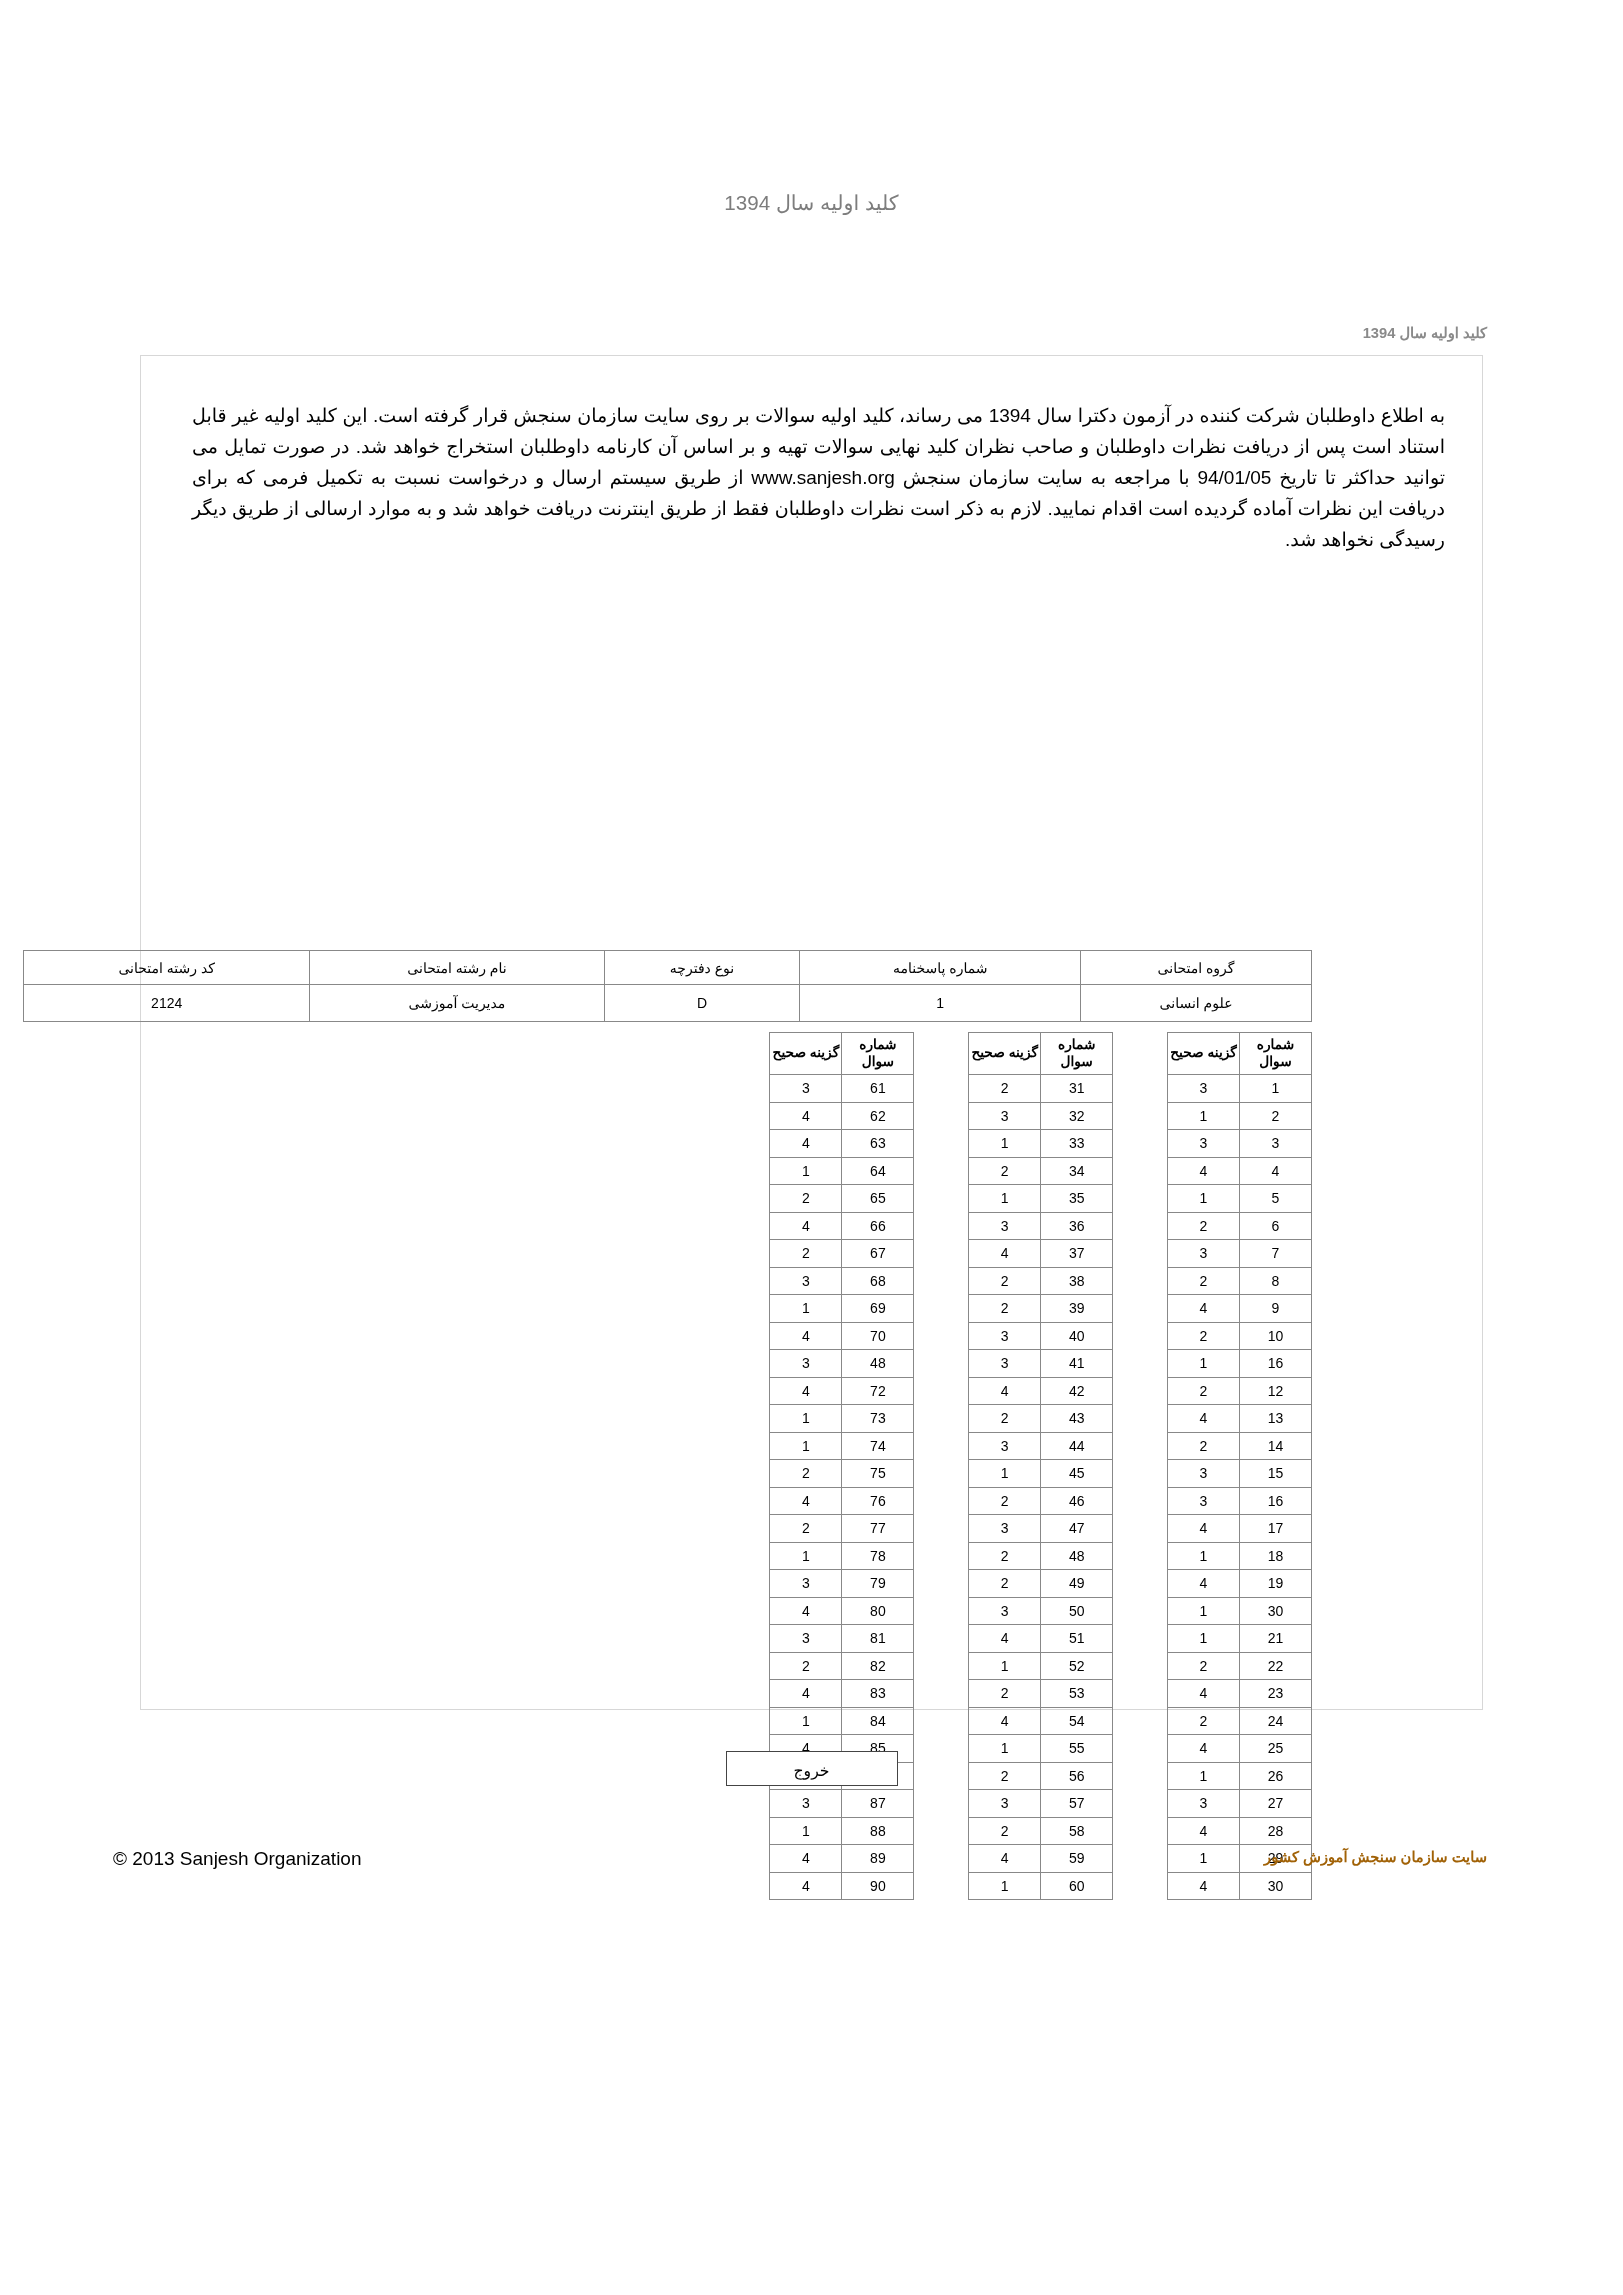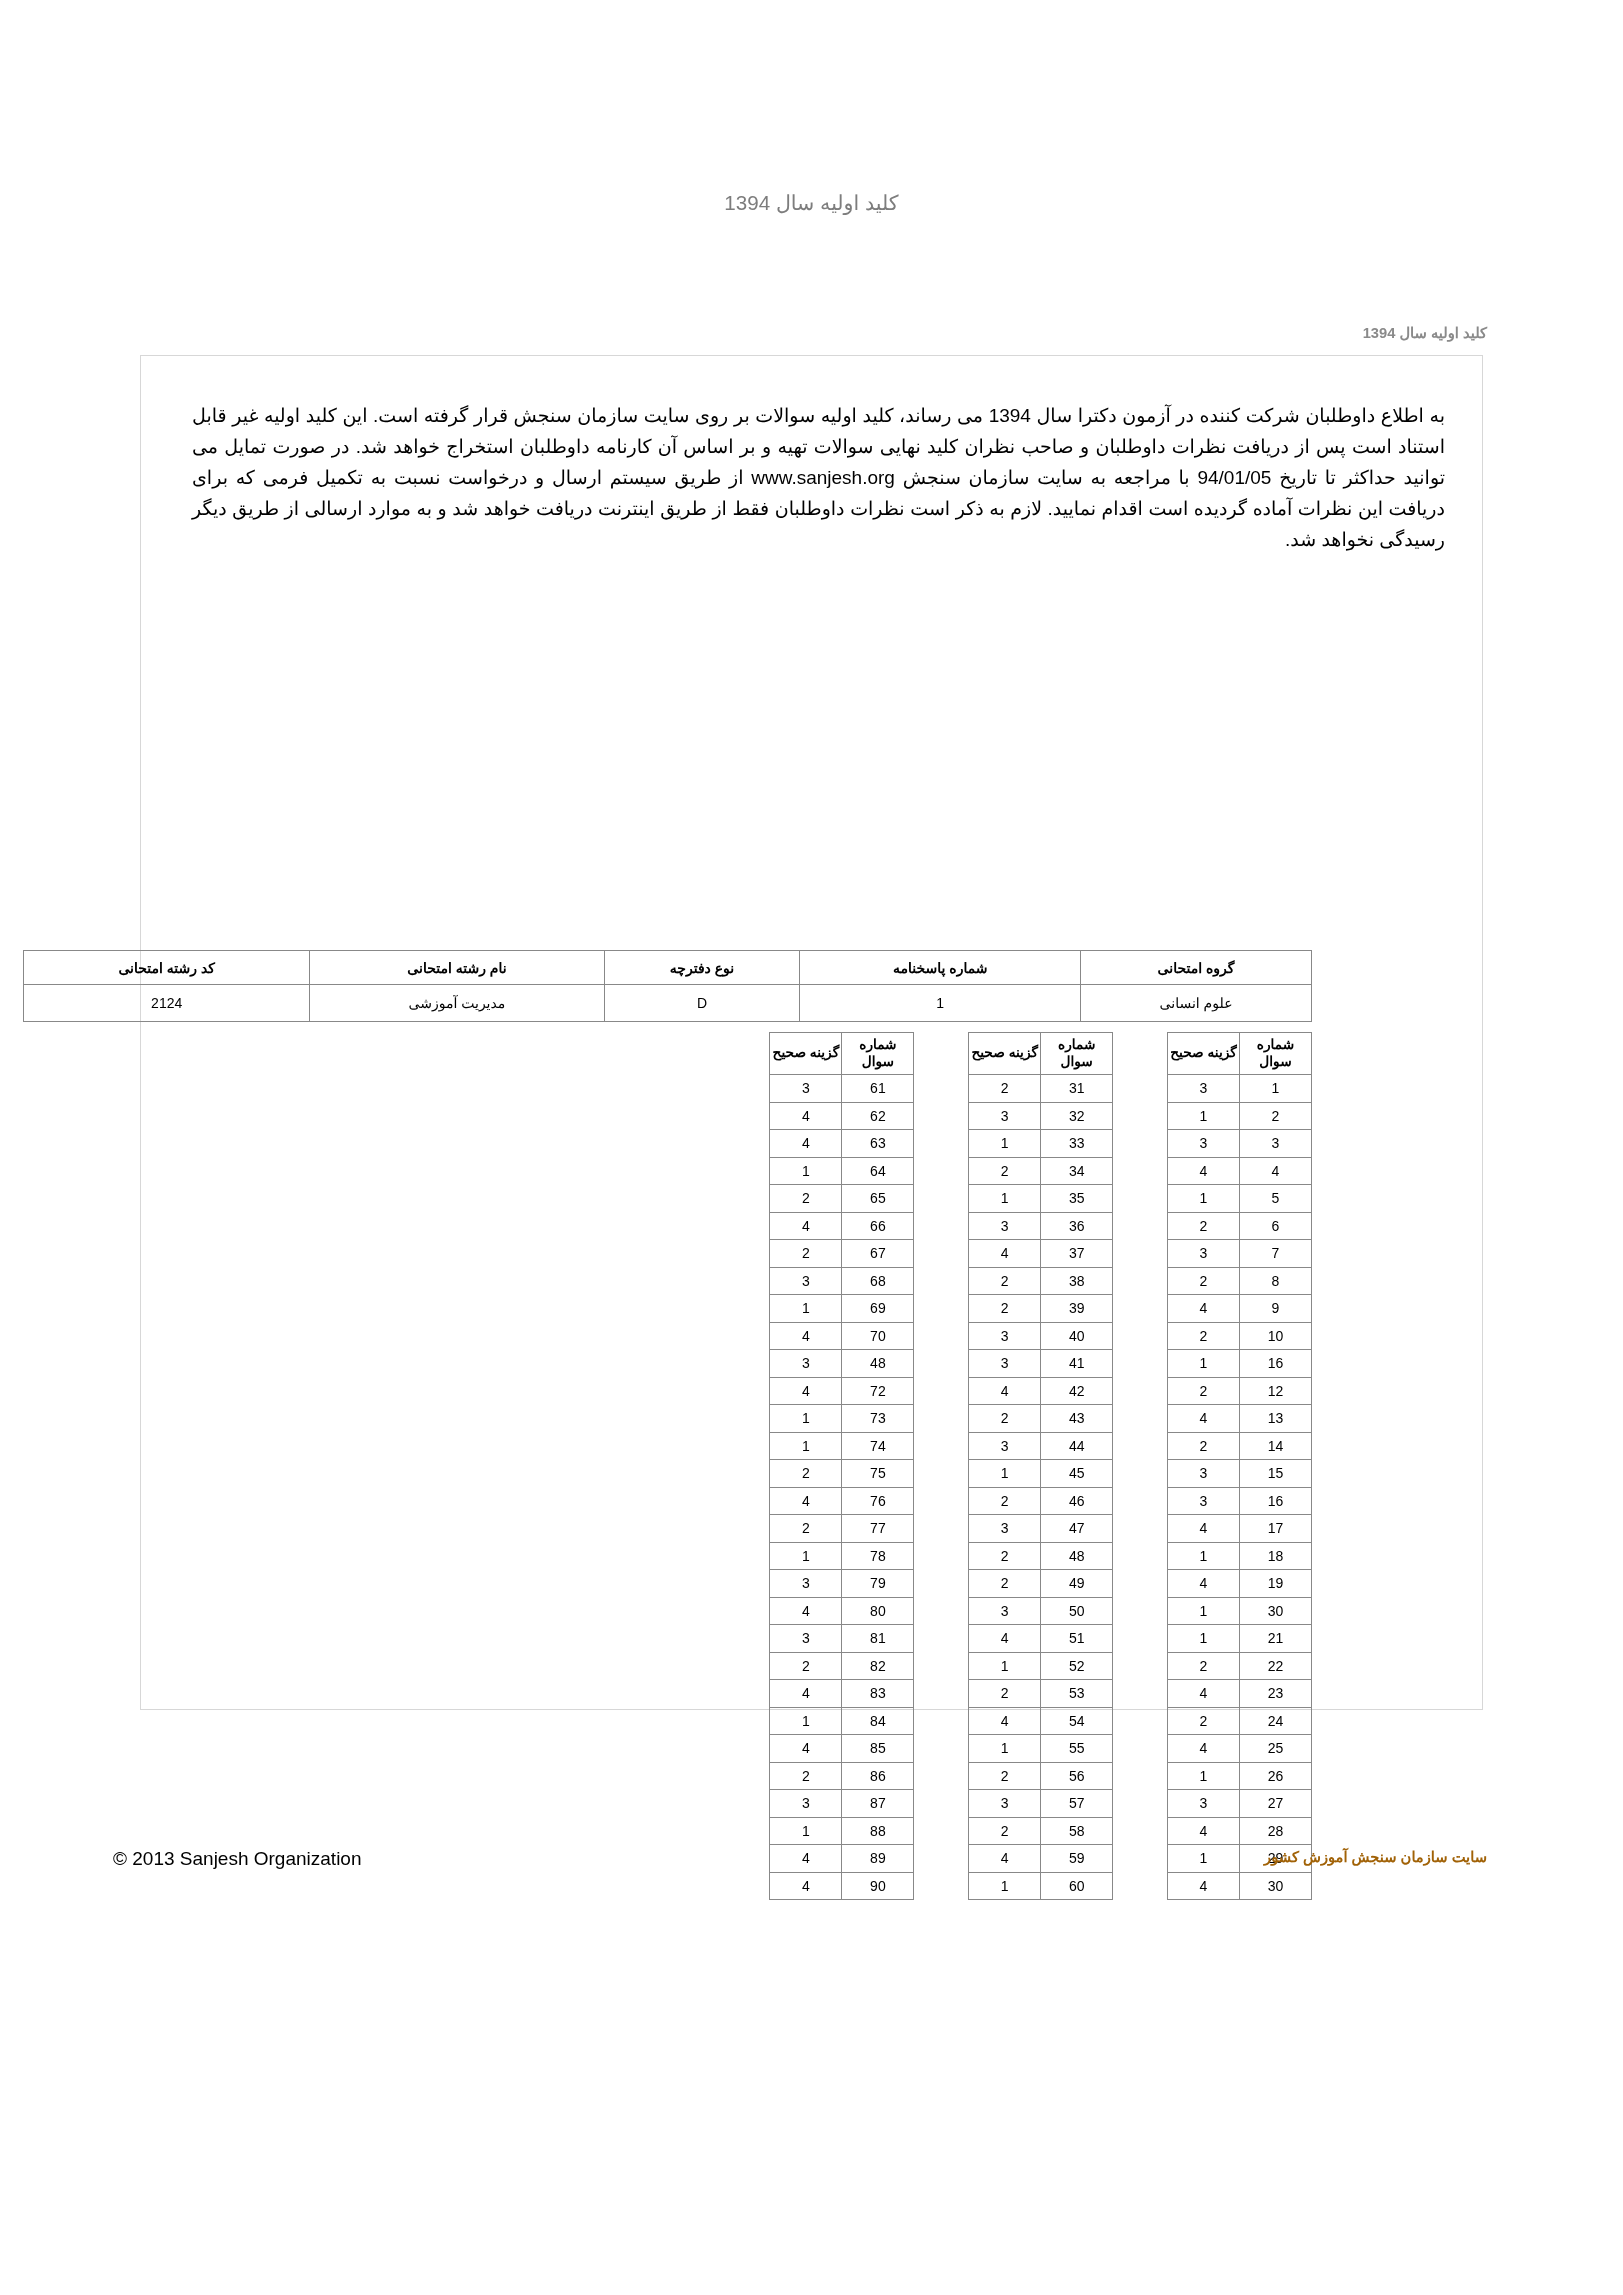--- a/index.html
+++ b/index.html
@@ -77,21 +77,21 @@
     direction: rtl;
   }
   table.info th, table.info td {
     border: 1px solid #888;
     text-align: center;
     font-size: 14px;
     padding: 5.9px 2px;
     color: #000;
   }
   table.info th {
-    font-weight: bold;
+    font-weight: normal;
     height: 21.6px;
   }
   table.info td {
     height: 23.5px;
     font-size: 14px;
   }
   
   .answers {
     position: absolute;
     top: 676px;
@@ -585,18 +585,21 @@
             <tr>
               <td>90</td>
               <td>4</td>
             </tr>
           </tbody>
       </table>
     </div>
 
   </div>
 
+  <div class="exit-wrap">
+    <button class="exit-btn">خروج</button>
+  </div>
 
   <div class="footer-right">سایت سازمان سنجش آموزش کشور</div>
   <div class="footer-left">© 2013 Sanjesh Organization</div>
 
 </div>
 
 
 </body></html>

